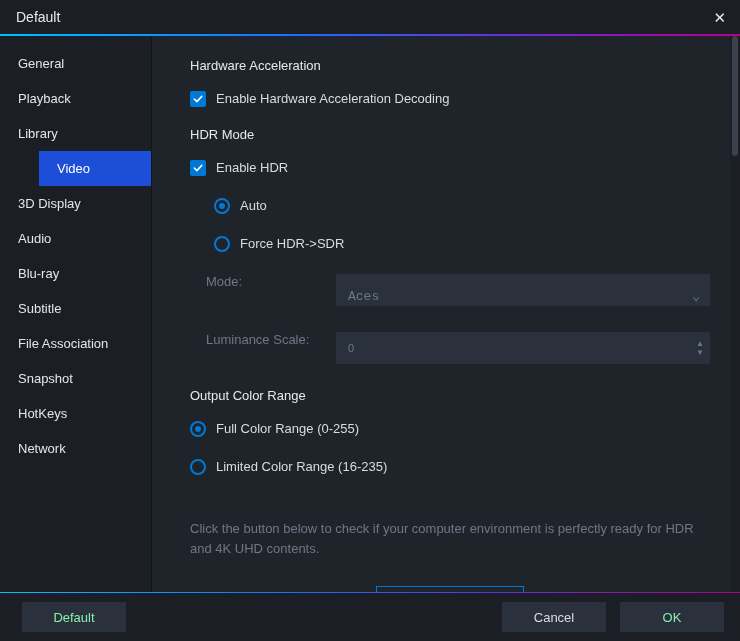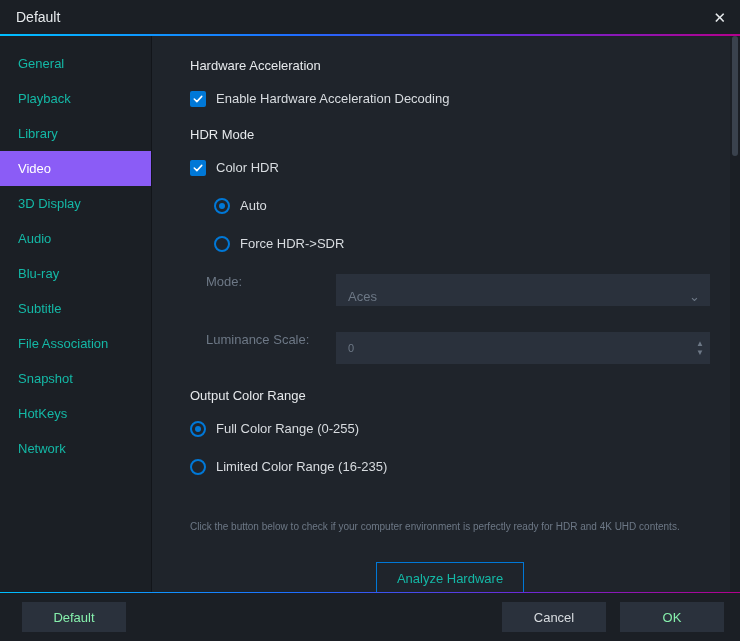--- a/index.html
+++ b/index.html
@@ -25,24 +25,24 @@
     width: 152px;
     background: #1b1f25;
     padding-top: 10px;
     border-right: 1px solid #12151a;
   }
   .sidebar-item {
     height: 35px;
     display: flex; align-items: center;
     padding-left: 18px;
     font-size: 13px;
-    color: #14b8a6;
+    color: #e5e5e5;
     cursor: pointer;
   }
-  .sidebar-item.active { background: #8b5cf6; color: #ffffff; }
+  .sidebar-item.active { background: #1d4ed8; color: #ffffff; margin-left: 39px; }
   .content-wrap { flex: 1; display: flex; min-height: 0; }
   .content {
     flex: 1;
     padding: 16px 20px 10px 38px;
     overflow: hidden;
     display: flex; flex-direction: column;
     position: relative;
   }
   .scrollbar { width: 10px; background: #1b1f25; position: relative; }
   .scrollbar .thumb { position: absolute; top: 0; left: 2px; width: 6px; height: 120px; background: #3a424d; border-radius: 3px; }
@@ -61,31 +61,32 @@
     border: 2px solid #0078d7; display: flex; align-items: center; justify-content: center;
     flex-shrink: 0;
   }
   .radio.checked::after { content: ""; width: 6px; height: 6px; border-radius: 50%; background: #0078d7; }
   .field-label { width: 120px; color: #6d7886; font-size: 13px; }
   .select {
     flex: 1; height: 32px; background: #2a313c; border: none;
     display: flex; align-items: center; justify-content: space-between;
     padding: 12px 10px 0 12px; color: #6d7886; font-size: 13px;
     max-width: 400px;
+    font-family: Liberation Mono, monospace;
   }
   .select .chev { color: #6d7886; }
   .spinner {
     flex: 1; height: 32px; background: #2a313c; border: none;
     display: flex; align-items: center; justify-content: space-between;
     padding: 0 6px 0 12px; color: #6d7886; font-size: 11px;
     max-width: 400px;
   }
   .spinner .arrows { display: flex; flex-direction: column; gap: 1px; }
   .spinner .arrows span { font-size: 8px; line-height: 1; color: #6d7886; cursor: pointer; }
-  .hint { color: #6d7886; font-size: 10px; line-height: 1.5; margin-top: 30px; margin-bottom: 28px; padding-right: 10px; }
+  .hint { color: #6d7886; font-size: 13px; line-height: 1.5; margin-top: 30px; margin-bottom: 28px; padding-right: 10px; }
   .analyze-wrap { display: flex; justify-content: center; margin-top: auto; margin-bottom: 4px; }
   .analyze-btn {
     border: 1px solid #0078d7; color: #14b8a6; background: transparent;
     padding: 8px 20px; font-size: 13px; cursor: pointer;
   }
   .bottom-sep { height: 1px; background: linear-gradient(90deg, #00bfff 0%, #1d6dff 40%, #6a2bd9 70%, #b4008c 100%); }
   .footer {
     height: 48px; background: #1b1f25;
     display: flex; align-items: center; justify-content: space-between;
     padding: 0 16px 0 22px;
@@ -161,21 +162,21 @@
           <span>Enable Hardware Acceleration Decoding</span>
         </div>
 
         <div class="section-title">HDR Mode</div>
         <div class="row">
           <span class="checkbox">
             <svg viewBox="0 0 16 16">
                 <path d="M3 8 L6.5 11.5 L13 4.5" stroke="#fff" stroke-width="2" fill="none" stroke-linecap="round" stroke-linejoin="round"></path>
               </svg>
           </span>
-          <span>Color HDR</span>
+          <span>Enable HDR</span>
         </div>
         <div class="row indent">
           <span class="radio checked"></span>
           <span>Auto</span>
         </div>
         <div class="row indent">
           <span class="radio"></span>
           <span>Force HDR-&gt;SDR</span>
         </div>
 

